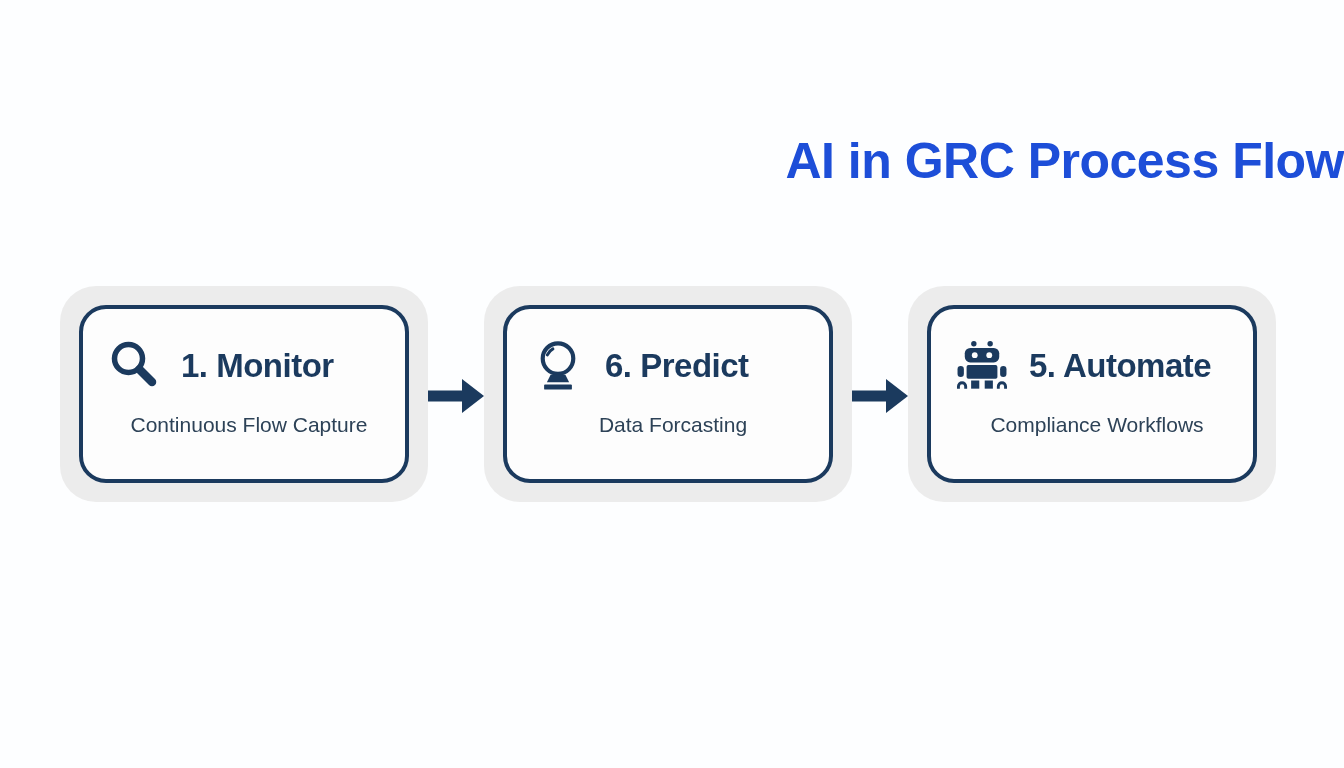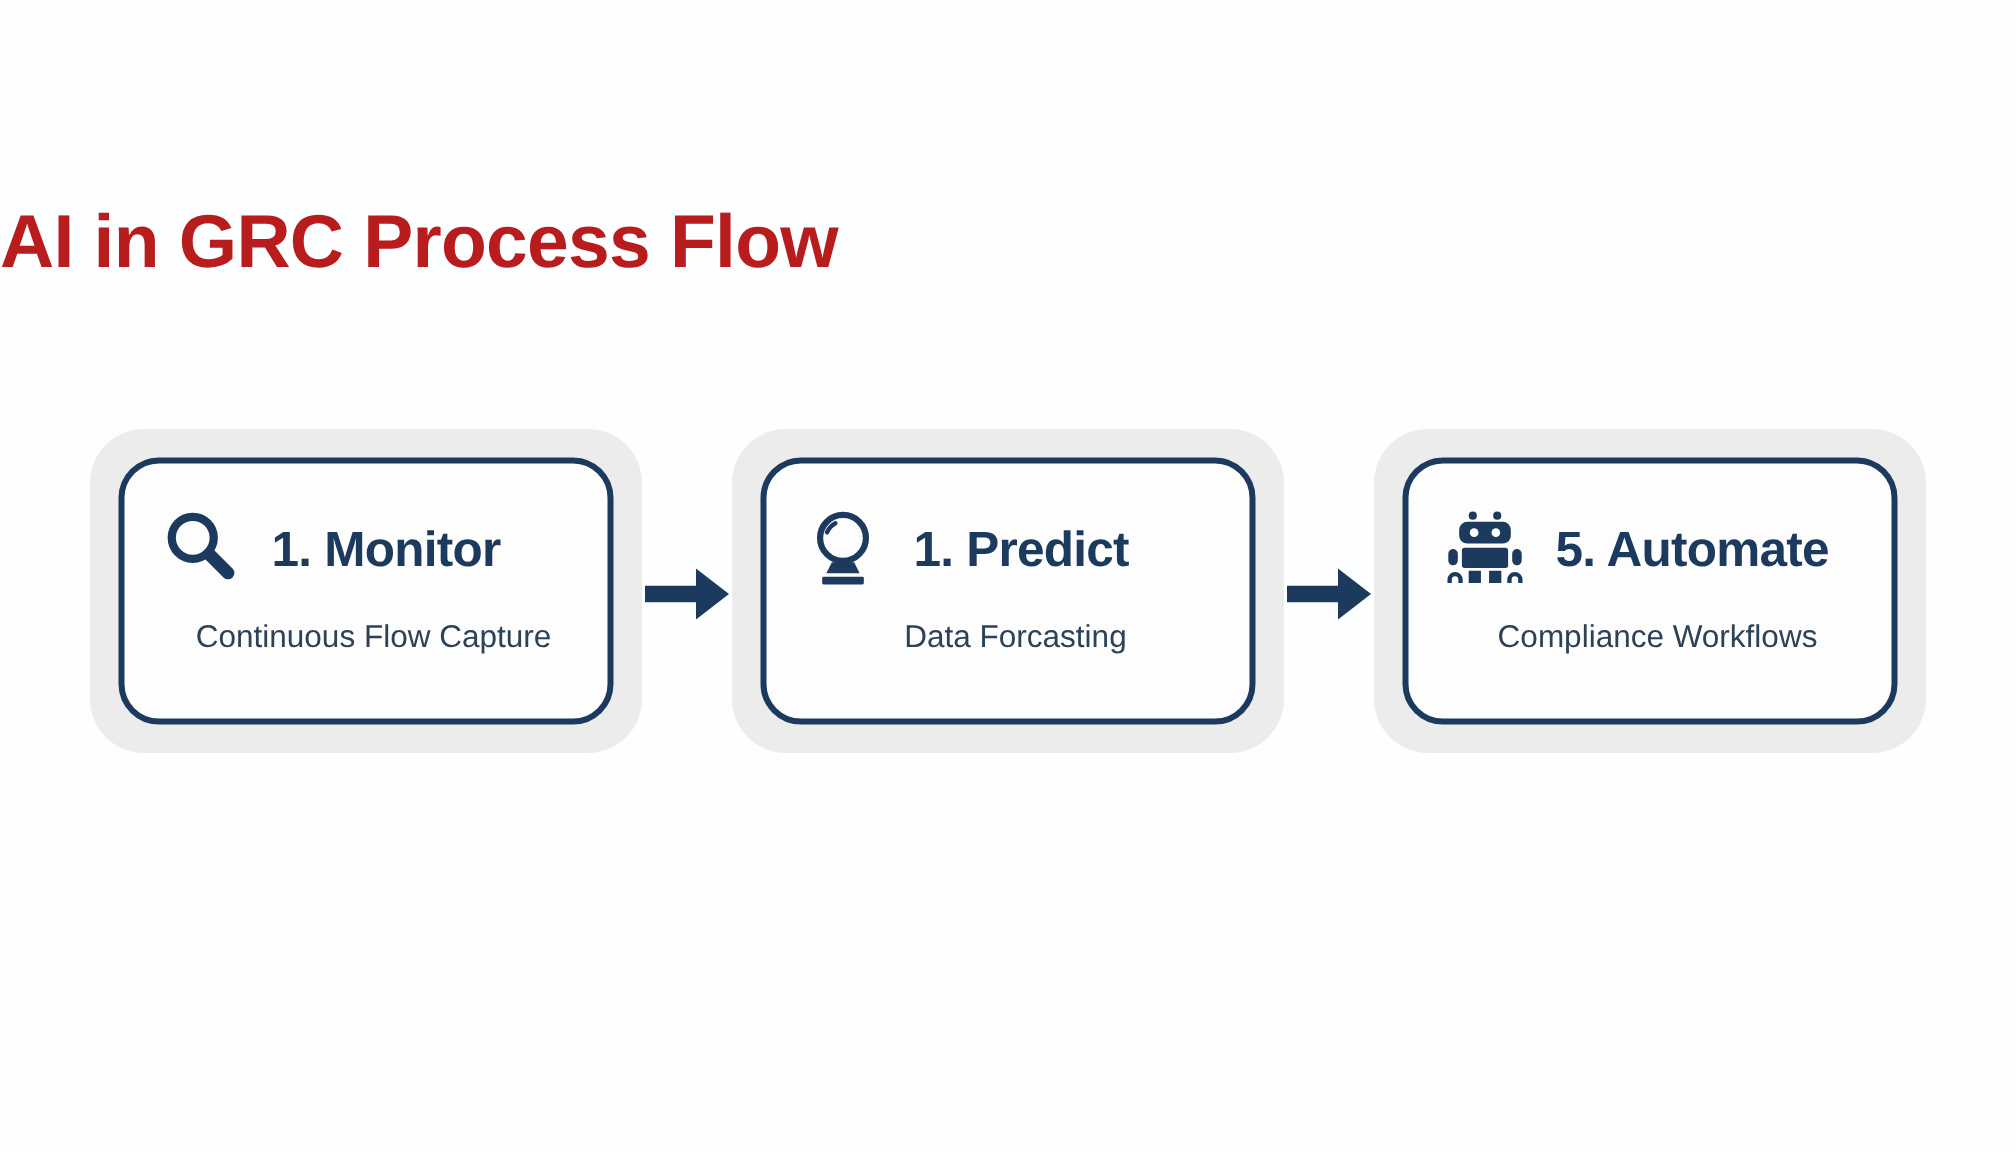--- a/index.html
+++ b/index.html
@@ -8,31 +8,30 @@
     padding: 0;
     width: 1344px;
     height: 768px;
     background: #fdfeff;
     font-family: "Liberation Sans", sans-serif;
     overflow: hidden;
   }
   .title {
     margin: 0;
     padding-top: 136px;
-    text-align: left;
+    text-align: right;
     font-size: 50px;
     line-height: 1.0;
     font-weight: bold;
-    color: #b91c1c;
+    color: #1d4ed8;
     letter-spacing: -0.5px;
   }
   .flow-row {
     display: flex;
     align-items: center;
-    justify-content: space-between;
     padding: 0 60px;
     margin-top: 100px;
   }
   .step-halo {
     background: #ececec;
     border-radius: 36px;
     padding: 19px;
     width: 368px;
     flex: 0 0 auto;
   }
@@ -111,21 +110,21 @@
     <div class="step-box">
       <div class="step-header">
         <span class="step-icon">
           <svg width="50" height="56" viewBox="0 0 54 58">
             <circle cx="27" cy="21" r="16.5" fill="none" stroke="#1b3a5e" stroke-width="4.5"></circle>
             <path d="M15.5 17 A 13.5 13.5 0 0 1 21.5 10.5" fill="none" stroke="#1b3a5e" stroke-width="3.2" stroke-linecap="round"></path>
             <path d="M19 38.5 h16 l4 8 H15 Z" fill="#1b3a5e"></path>
             <rect x="12" y="49" width="30" height="5.5" rx="1" fill="#1b3a5e"></rect>
           </svg>
         </span>
-        <span class="step-label">1. Predict</span>
+        <span class="step-label">6. Predict</span>
       </div>
       <div class="step-desc">Data Forcasting</div>
     </div>
   </div>
 
   <div class="flow-arrow">
     <svg width="56" height="46" viewBox="0 0 56 46">
       <rect x="0" y="17.5" width="34" height="11" fill="#1b3a5e"></rect>
       <polygon points="34,6 34,40 56,23" fill="#1b3a5e"></polygon>
     </svg>

